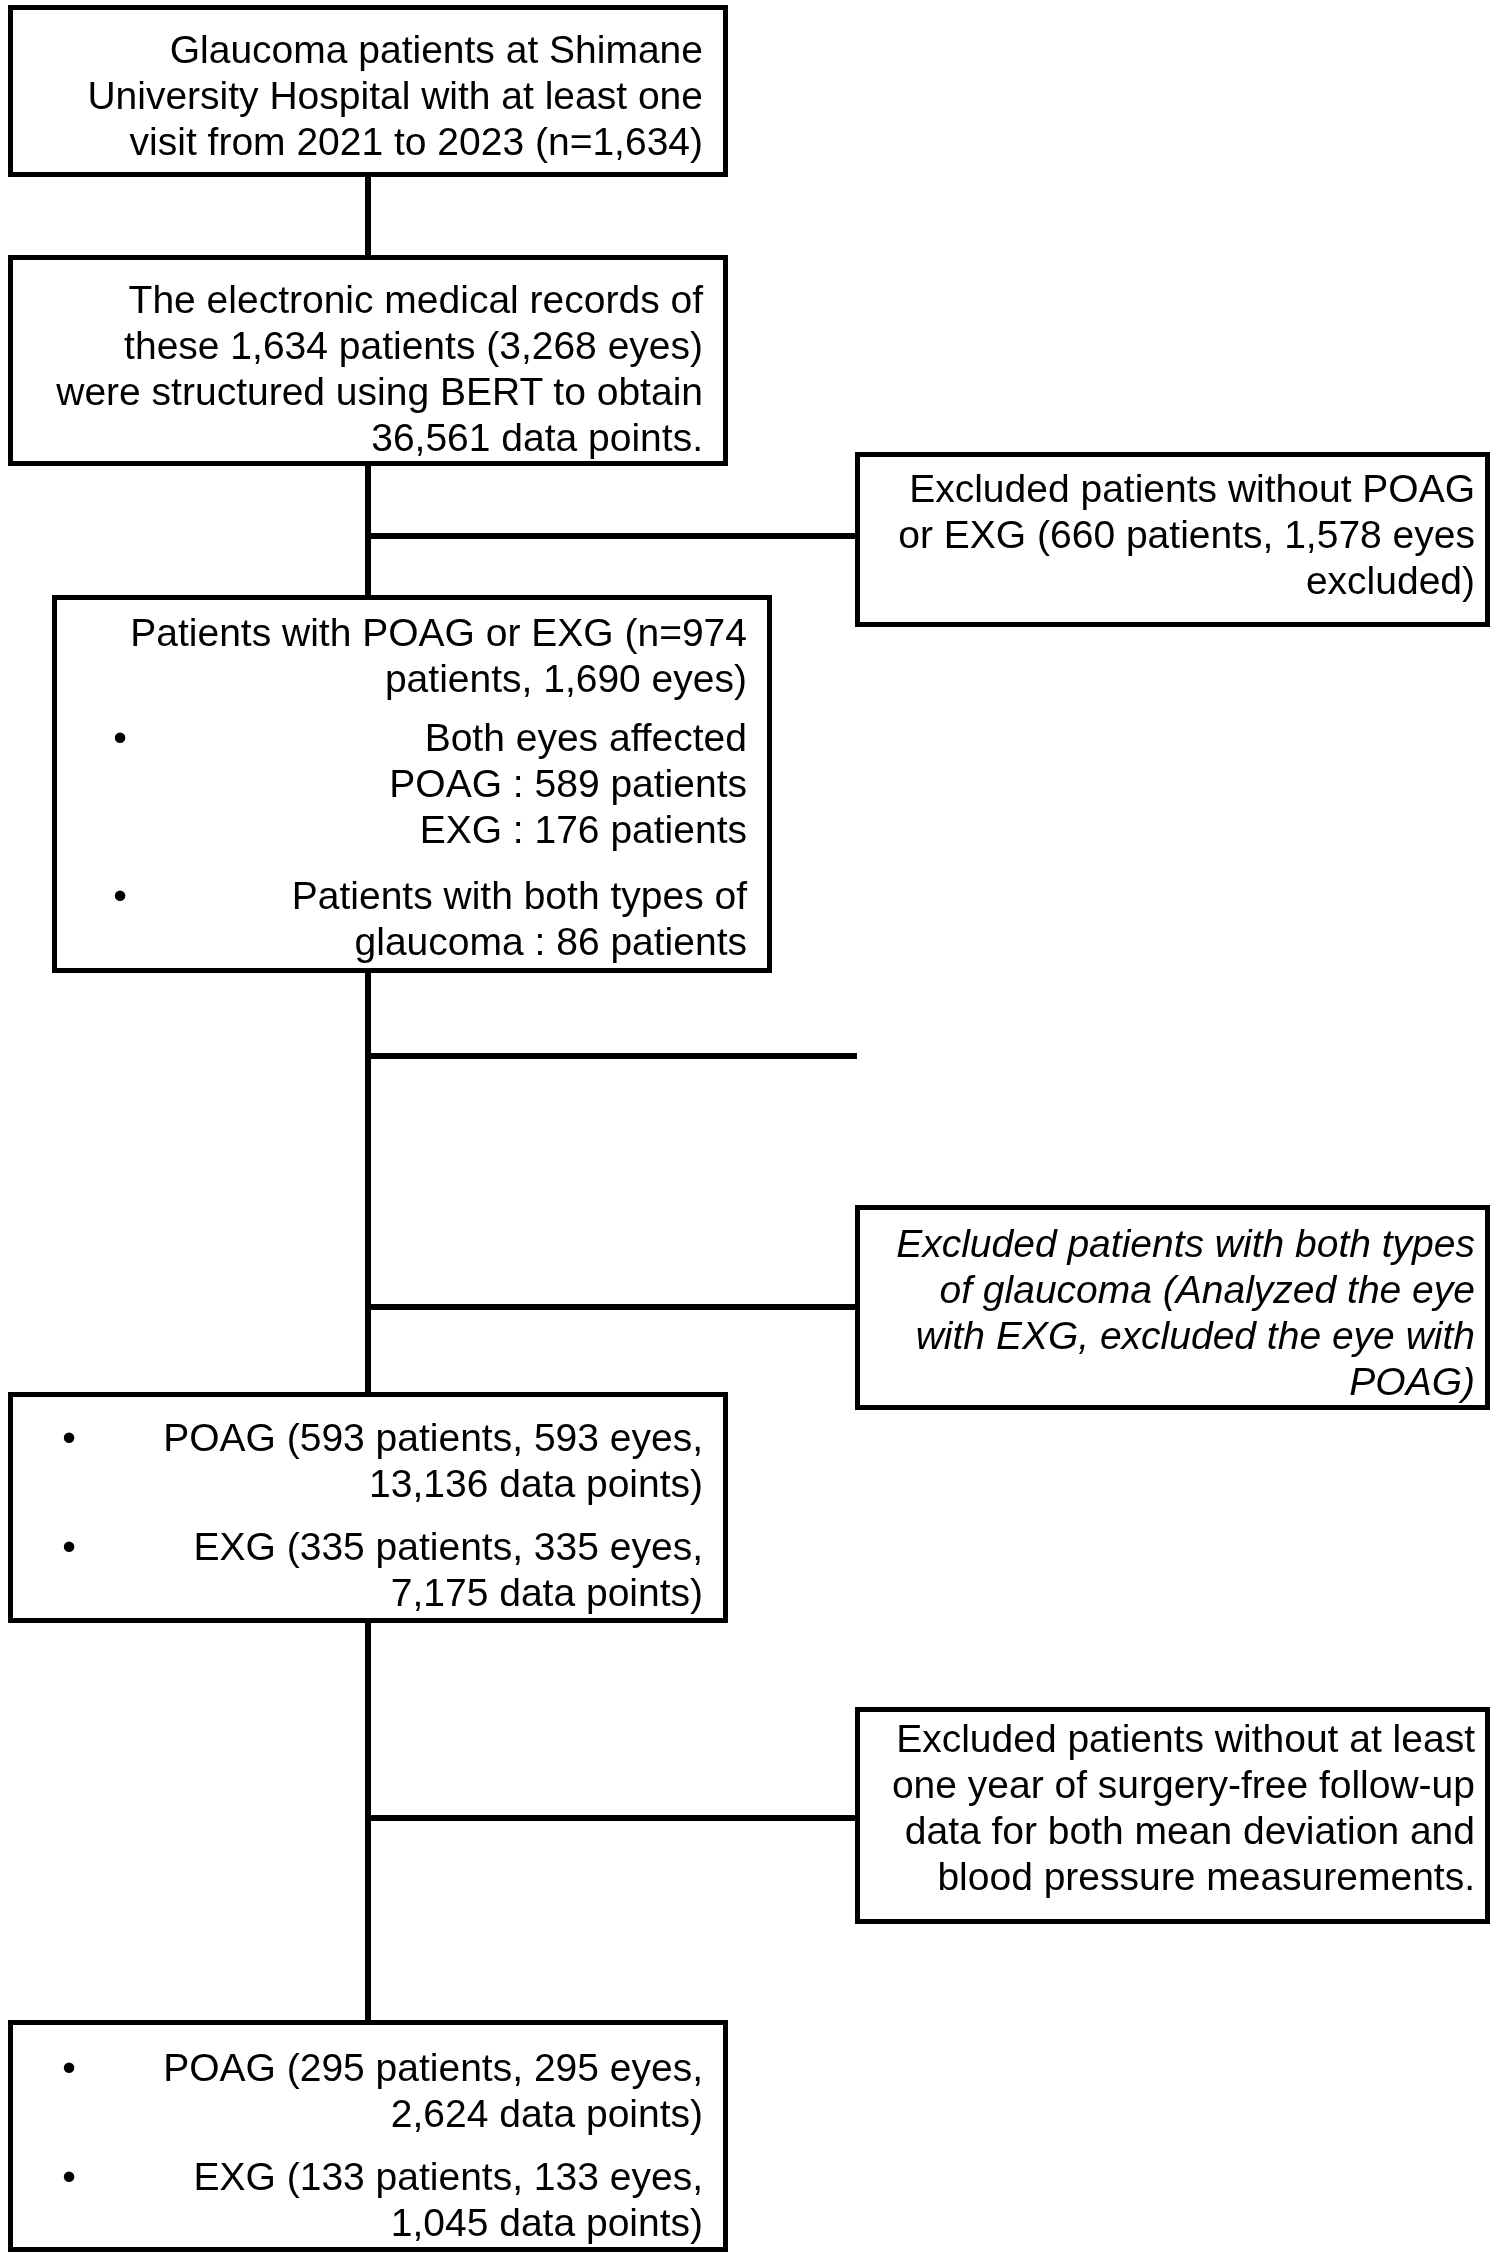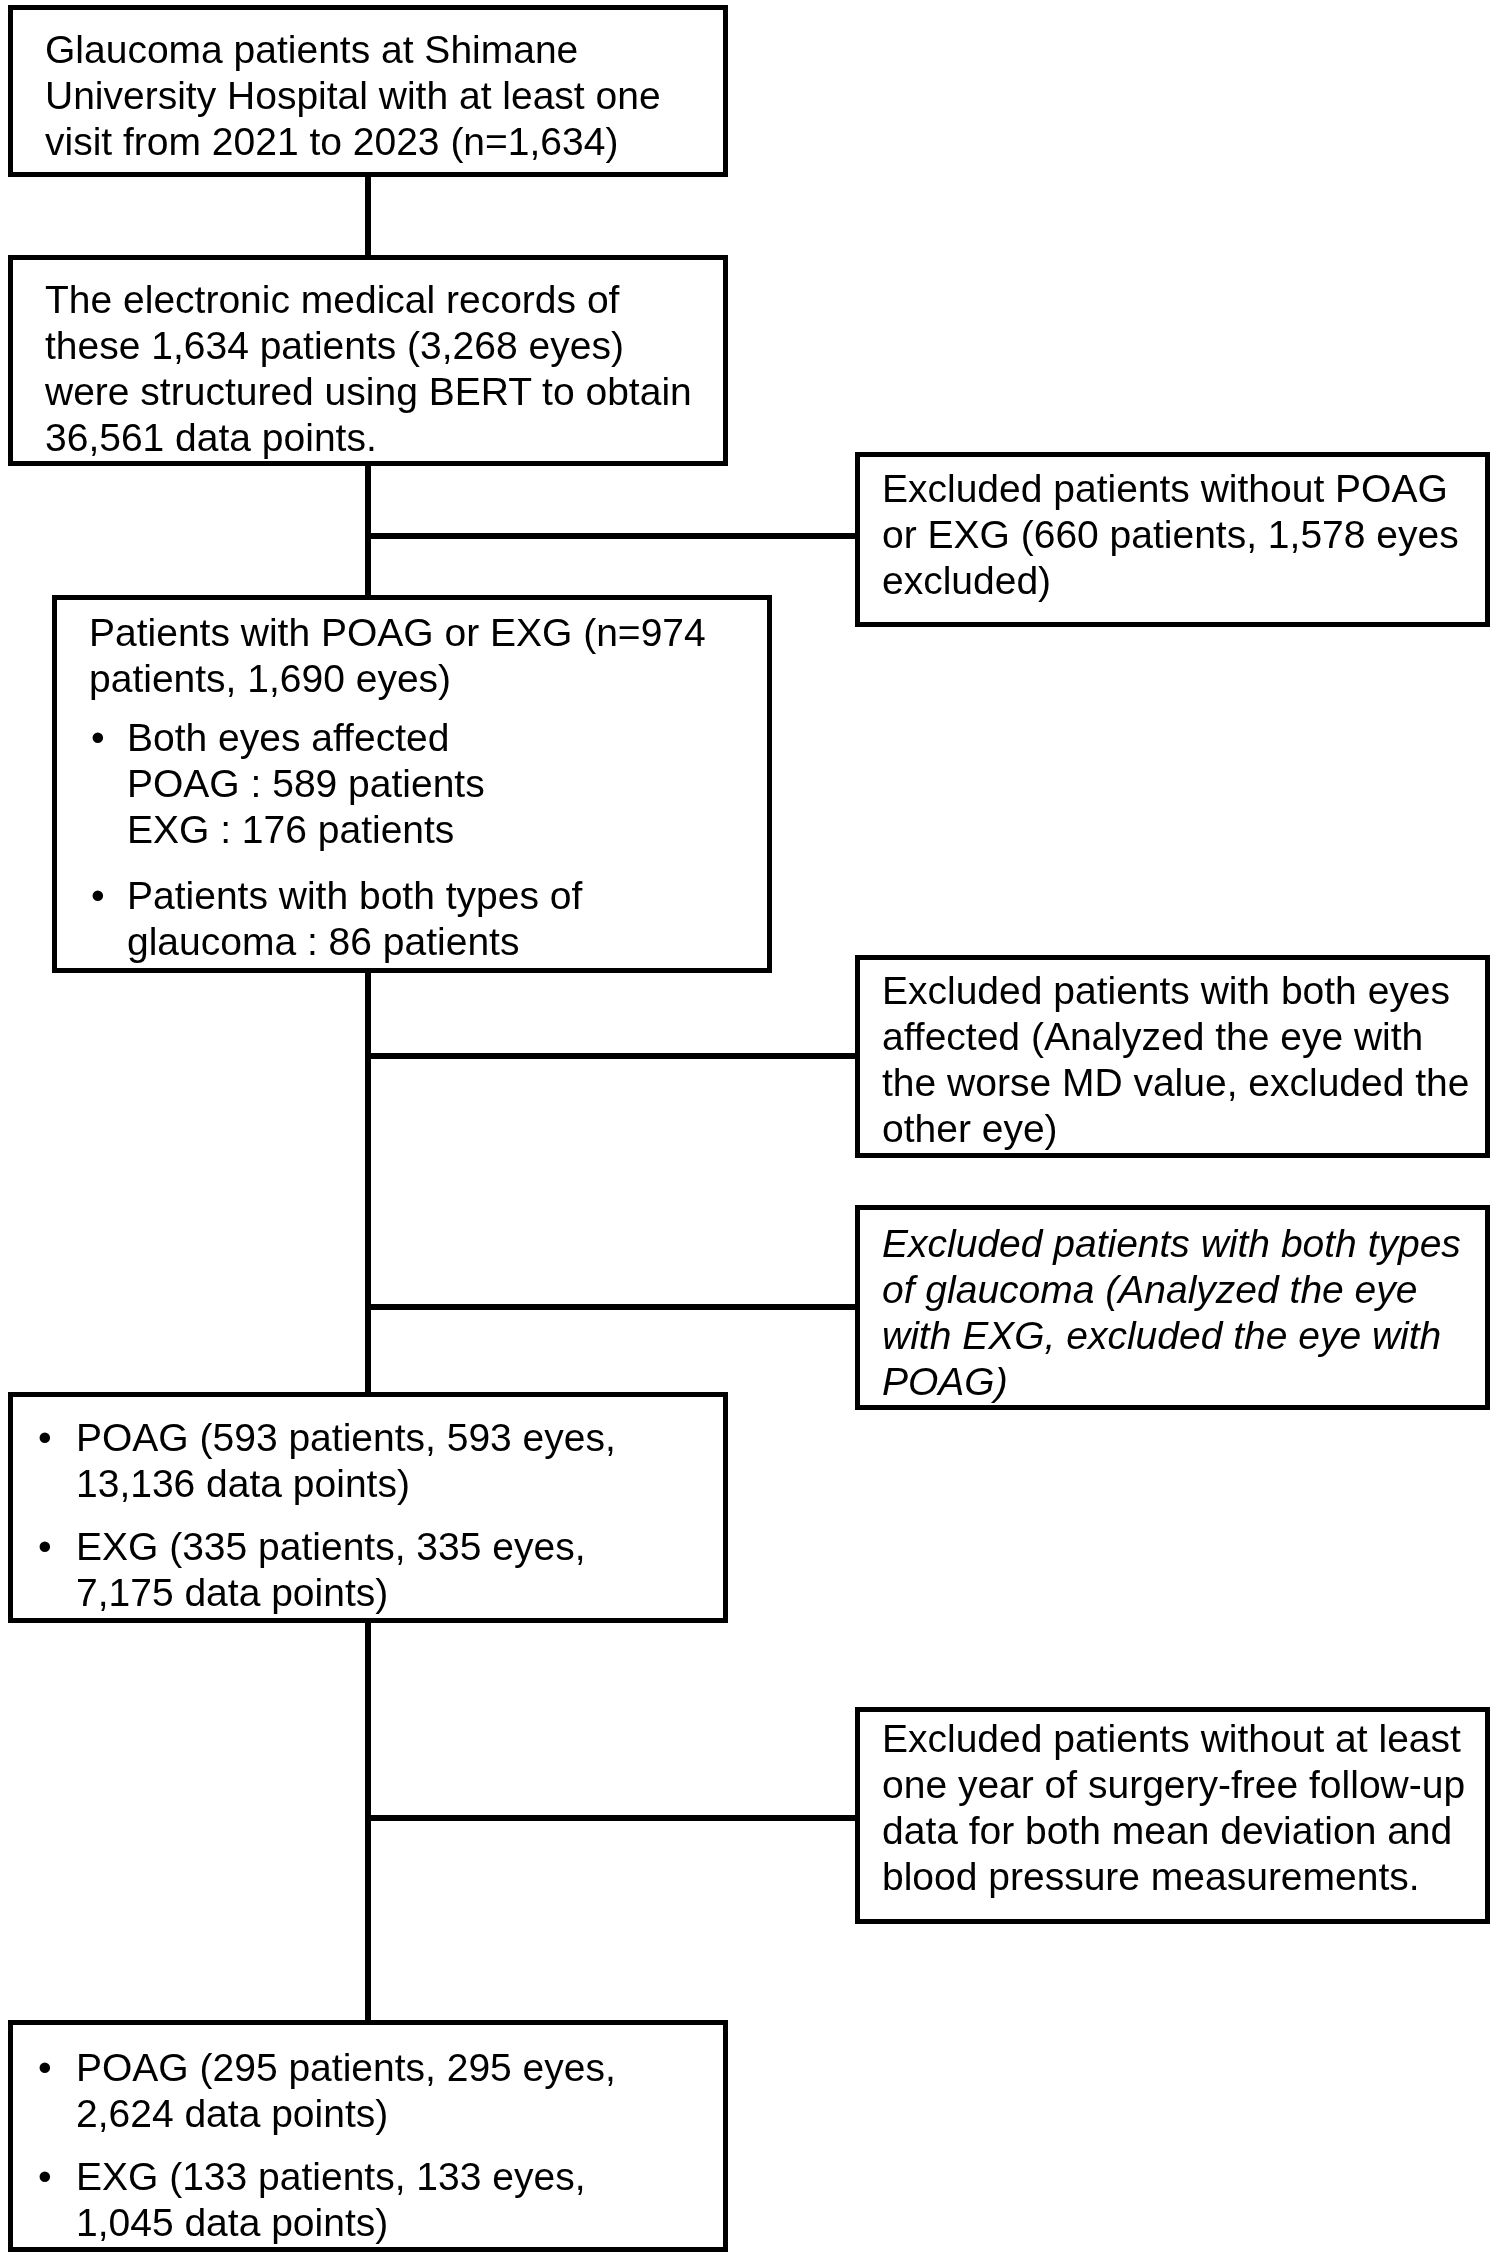--- a/index.html
+++ b/index.html
@@ -8,20 +8,21 @@
     background: #ffffff;
   }
   .canvas {
     position: relative;
     width: 1499px;
     height: 2260px;
     background: #ffffff;
     font-family: "Liberation Sans", sans-serif;
     color: #000000;
     overflow: hidden;
+    text-align: right;
   }
   .box {
     position: absolute;
     box-sizing: border-box;
     border: 5px solid #000000;
     background: #ffffff;
     font-size: 39px;
     line-height: 46px;
   }
   .flow {
@@ -136,26 +137,20 @@
       </li>
     </ul>
   </div>
 
   <div class="box excl" style="top:452px; height:175px; padding-top:9px;">
     <div class="txt">Excluded patients without POAG
 or EXG (660 patients, 1,578 eyes
 excluded)</div>
   </div>
 
-  <div class="box excl" style="top:955px; height:203px; padding-top:8px;">
-    <div class="txt">Excluded patients with both eyes
-affected (Analyzed the eye with
-the worse MD value, excluded the
-other eye)</div>
-  </div>
 
   <div class="box excl" style="top:1205px; height:205px; padding-top:11px;font-style:italic;">
     <div class="txt">Excluded patients with both types
 of glaucoma (Analyzed the eye
 with EXG, excluded the eye with
 POAG)</div>
   </div>
 
   <div class="box excl" style="top:1674px; height:217px; padding-top:4px;margin-top:33px;">
     <div class="txt">Excluded patients without at least

